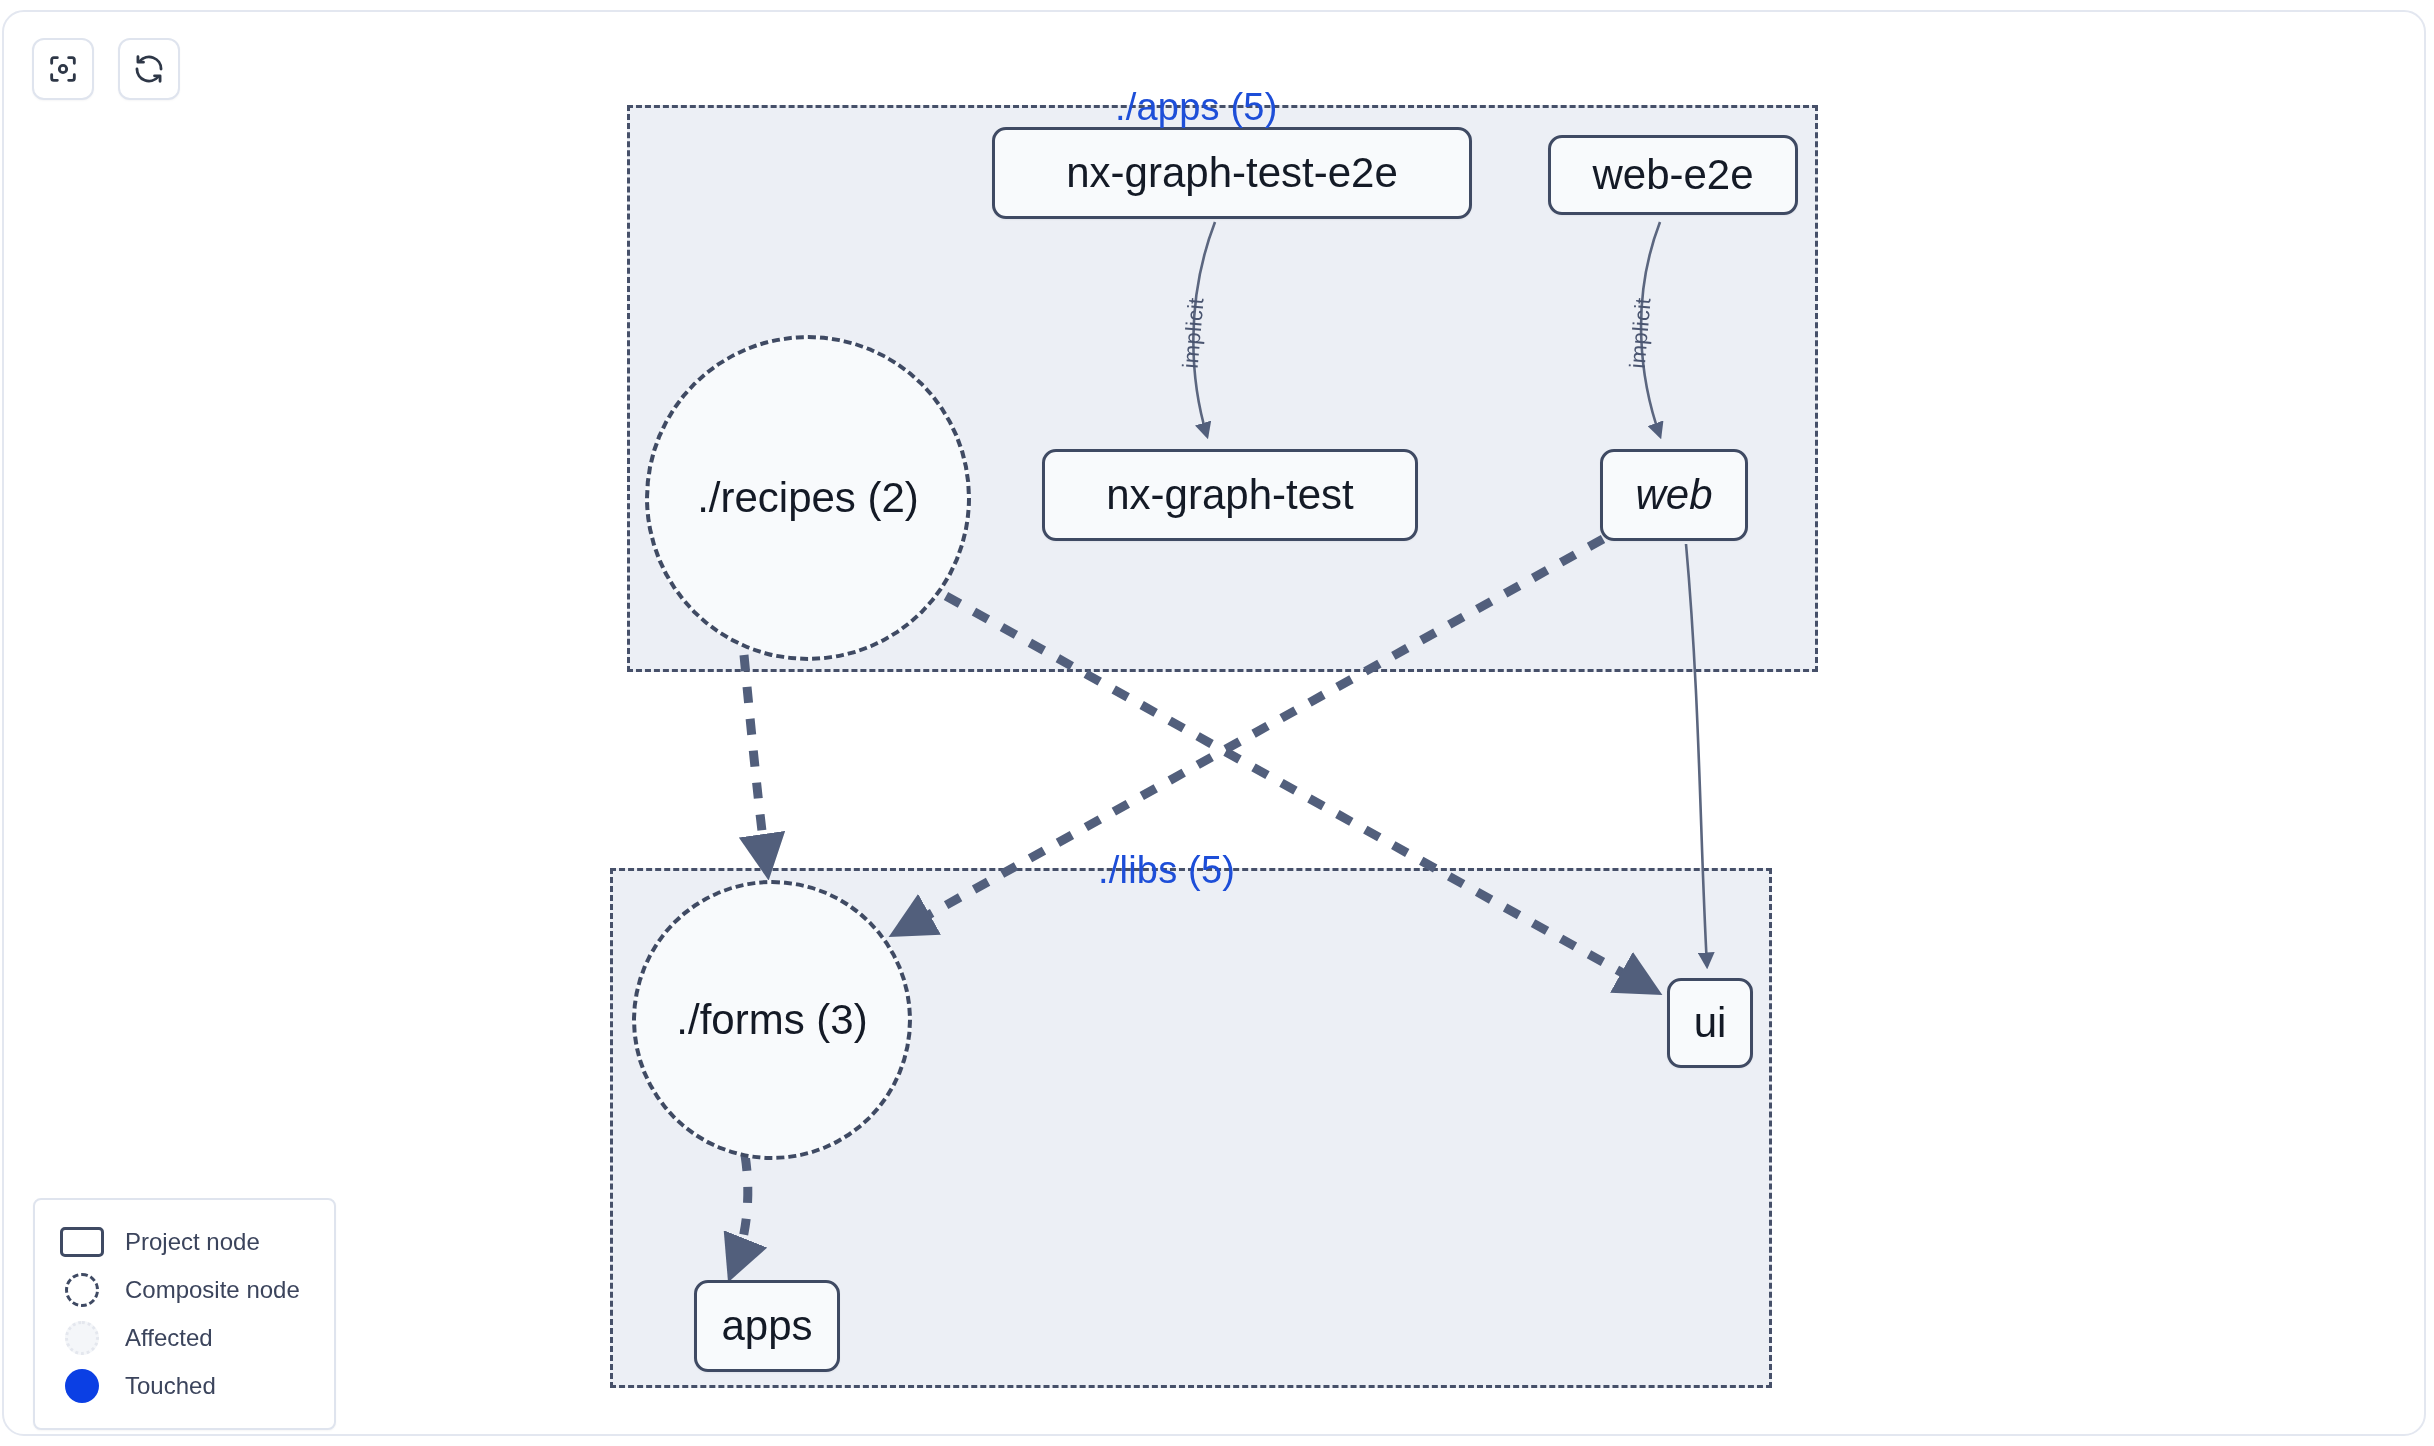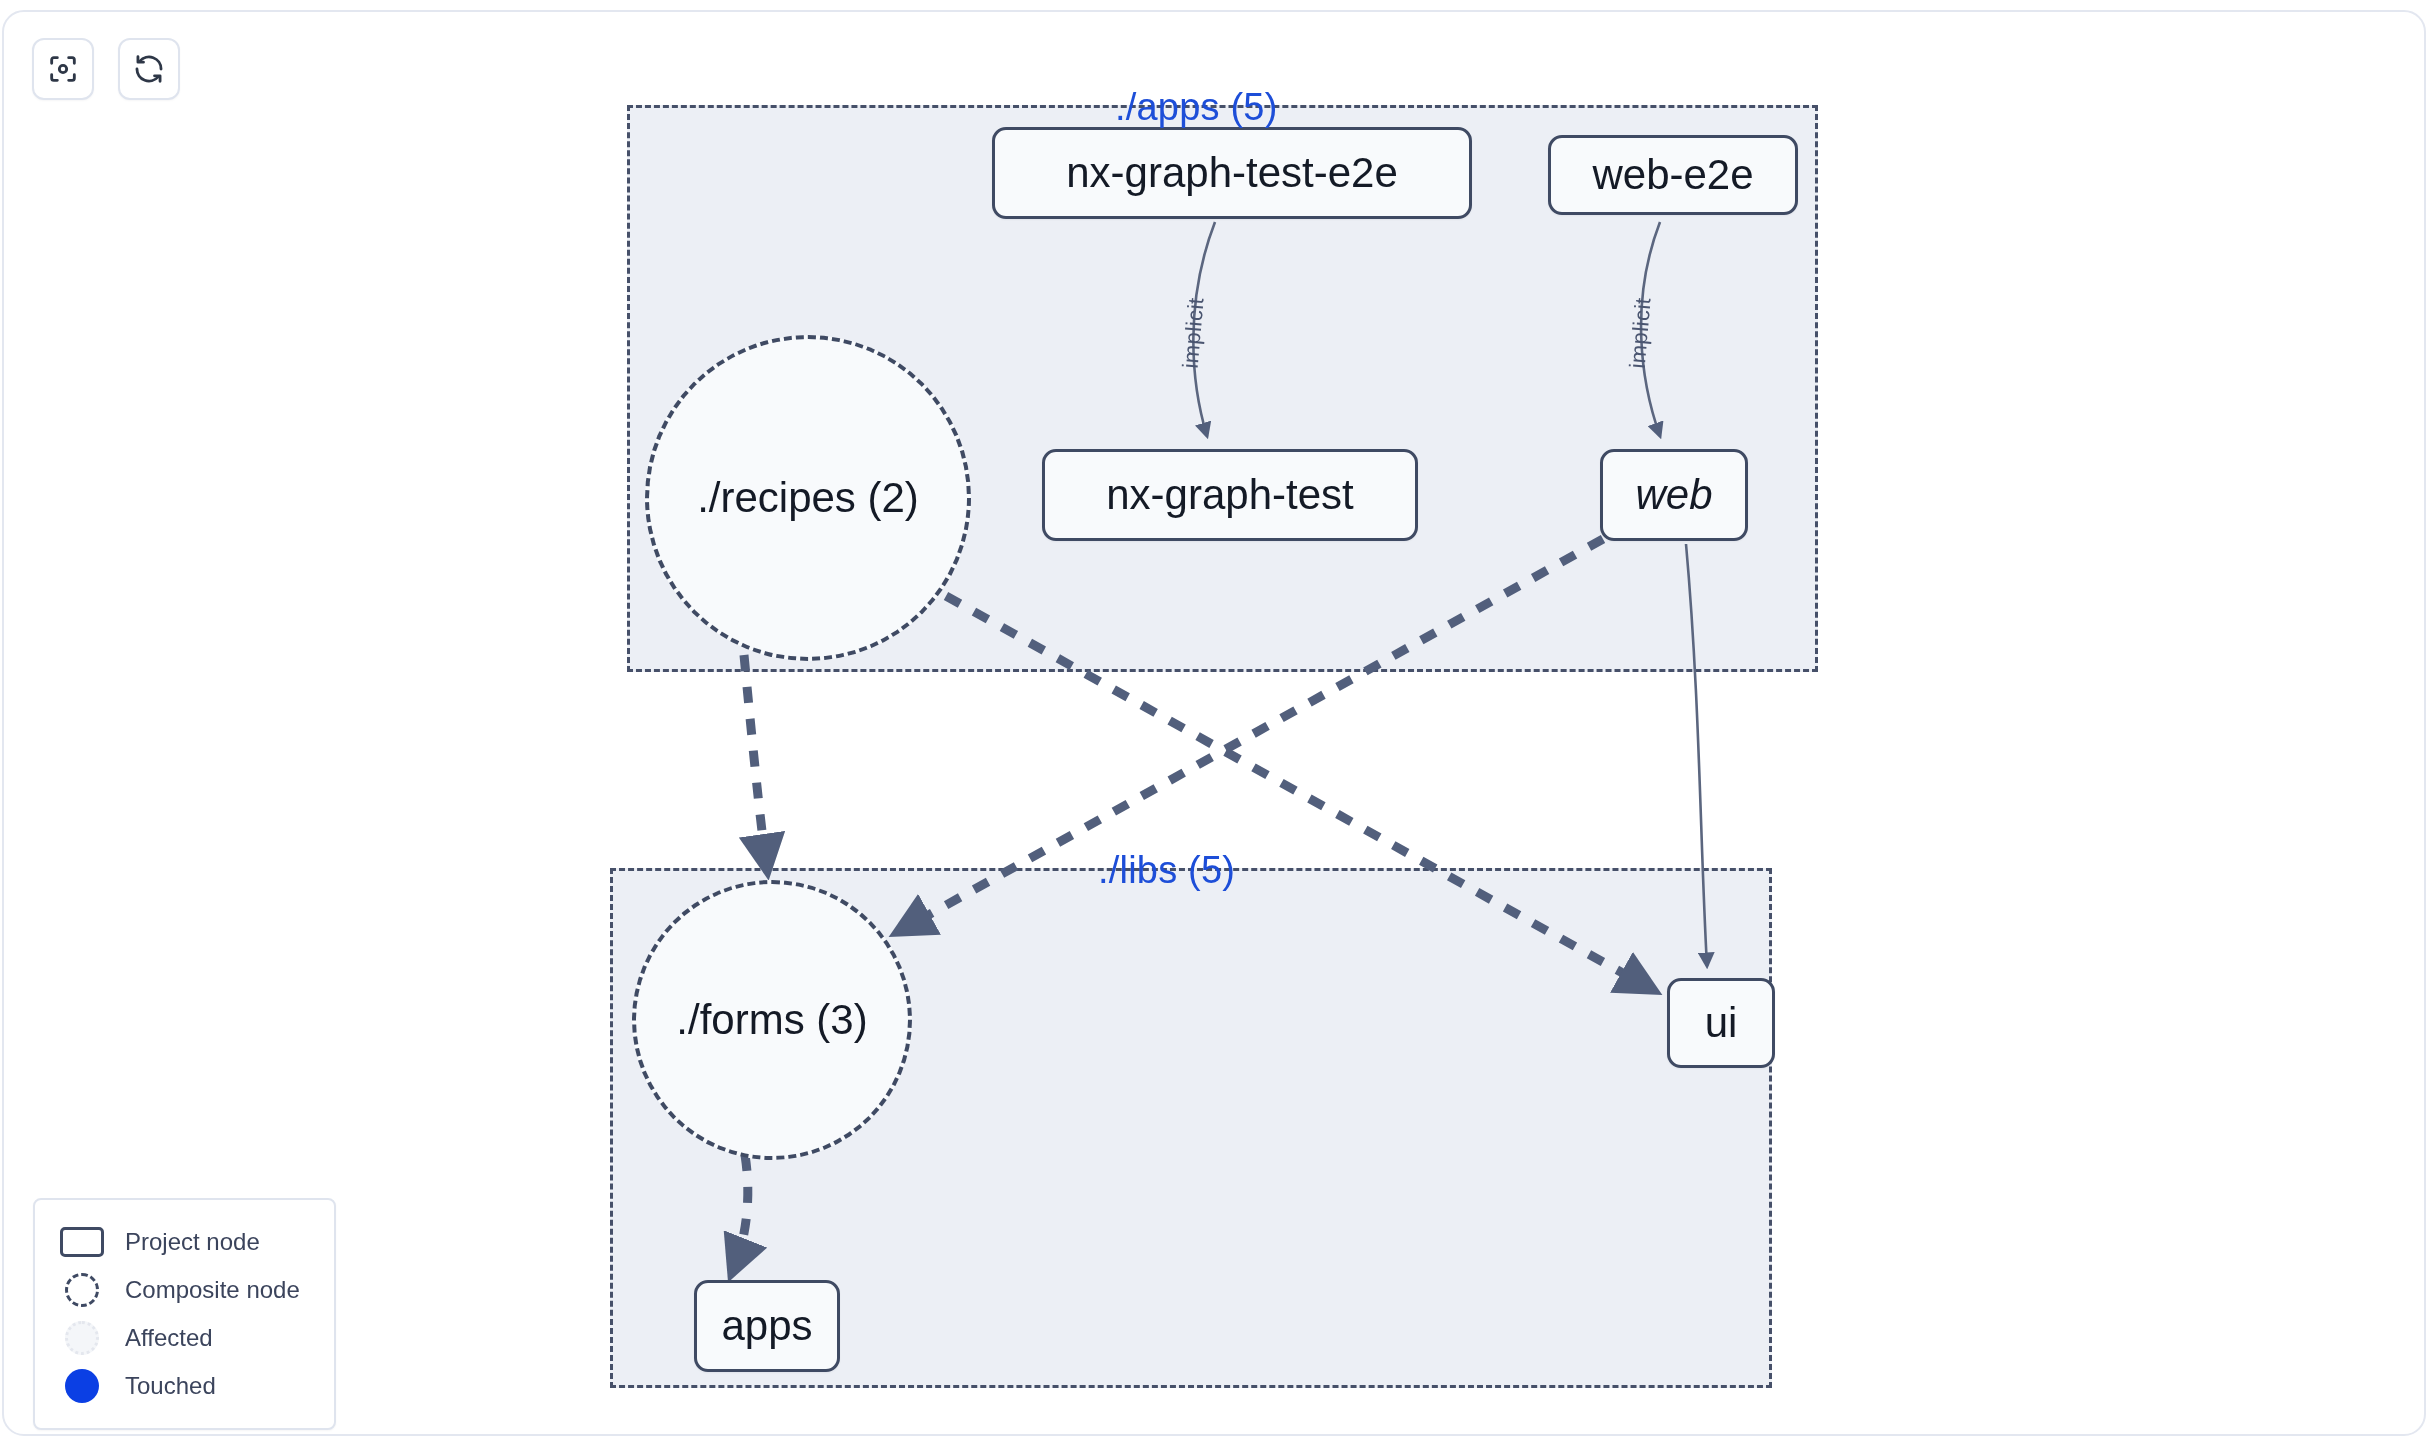--- a/index.html
+++ b/index.html
@@ -276,21 +276,21 @@
     </div>
 
     <div class="node-project" style="left:1600px; top:449px; width:148px; height:92px;font-style:italic;">
       <span>web</span>
     </div>
 
     <div class="node-composite" style="left:632px; top:880px; width:280px; height:280px;">
       <span>./forms (3)</span>
     </div>
 
-    <div class="node-project" style="left:1667px; top:978px; width:108px; height:90px;">
+    <div class="node-project" style="left:1667px; top:978px; width:86px; height:90px;">
       <span>ui</span>
     </div>
 
     <div class="node-project" style="left:694px; top:1280px; width:146px; height:92px;">
       <span>apps</span>
     </div>
 
   </div>
 
   <div class="legend">

